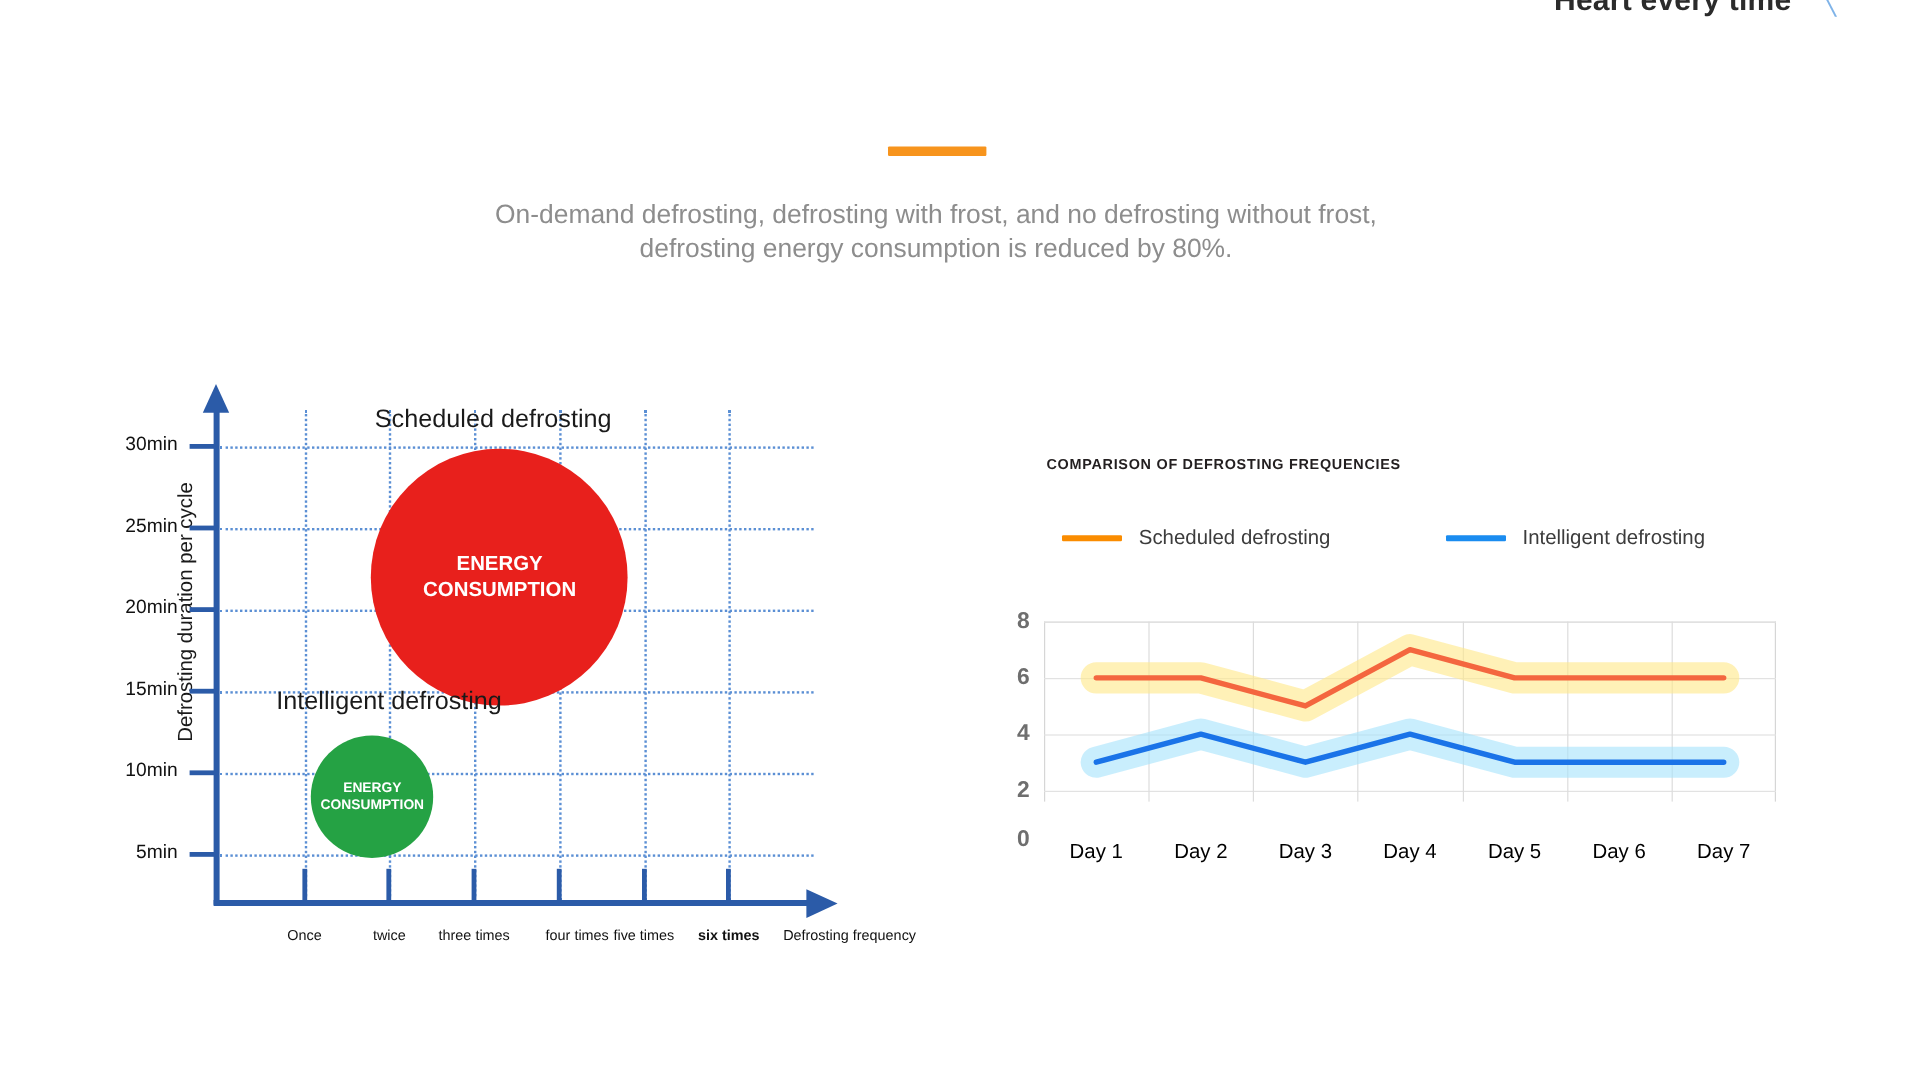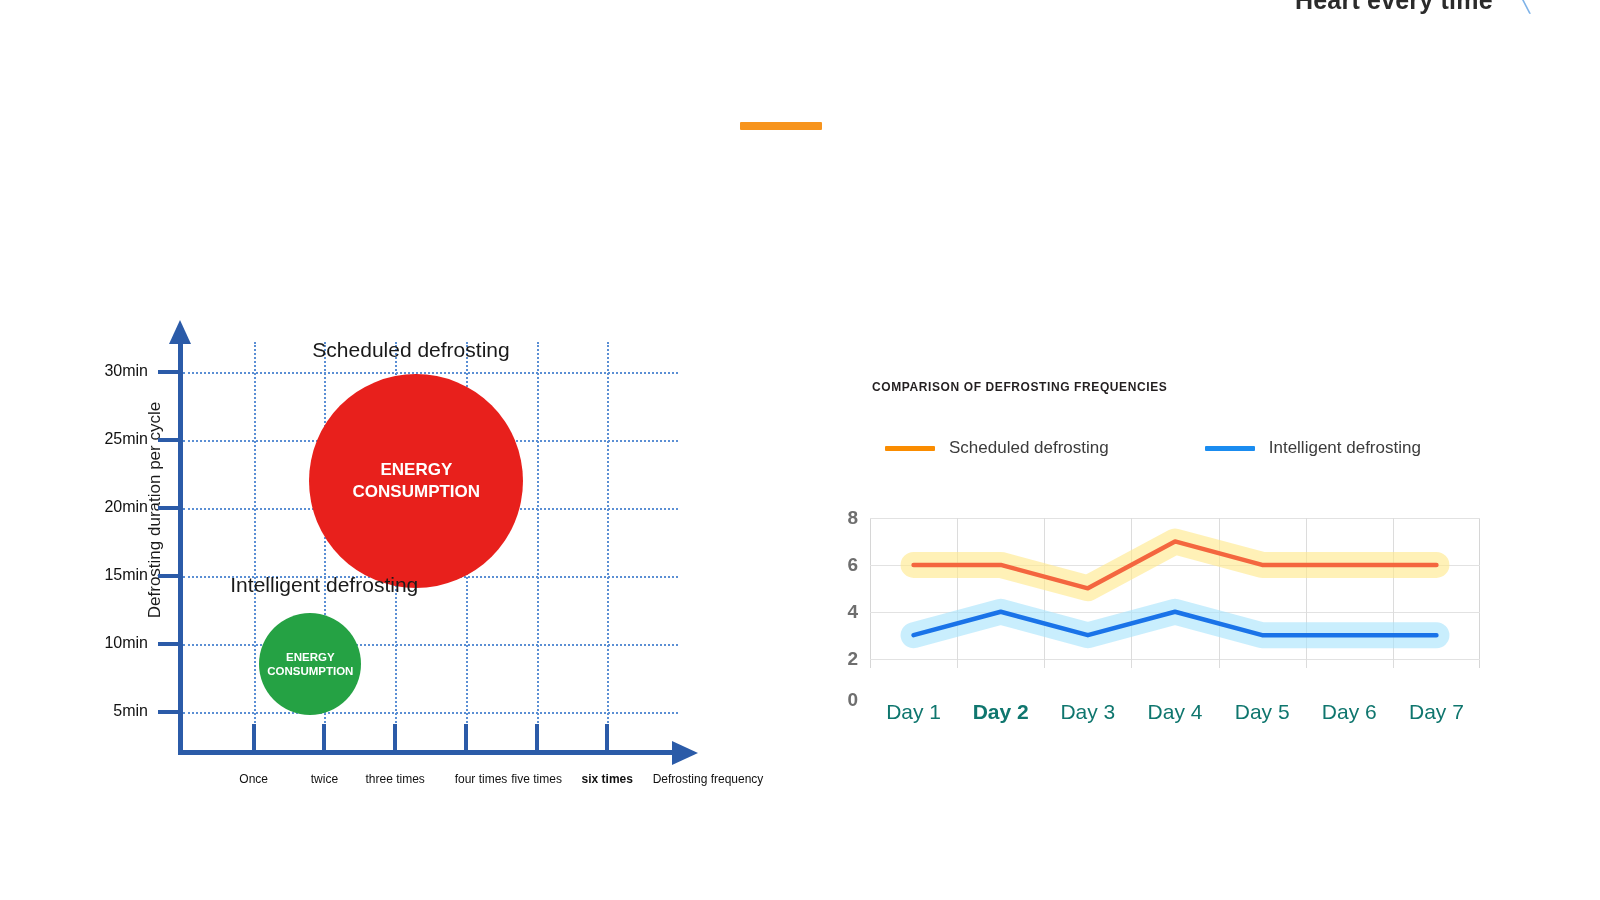--- a/index.html
+++ b/index.html
@@ -225,36 +225,40 @@
     width: 40px;
     text-align: right;
     font-size: 19px;
     font-weight: 700;
     color: #6e6e6e;
     transform: translateY(-50%);
   }
   .lc-xlabel {
     position: absolute;
     top: 182px;
-    font-size: 21px;
-    color: #0f766e;
+    font-size: 17px;
+    color: #000000;
     white-space: nowrap;
     transform: translateX(-50%);
   }
   .lc-svg { position: absolute; left: 0; top: 0; overflow: visible; }
 </style>
 </head>
 <body>
 
 <div id="page">
 
   <div class="top-cutoff">Heart every time</div>
   <div class="top-cutoff-mark">╲</div>
 
   <div class="title-rule"></div>
+  <div class="subtitle">
+    <div>On-demand defrosting, defrosting with frost, and no defrosting without frost,</div>
+    <div>defrosting energy consumption is reduced by 80%.</div>
+  </div>
 
   <div class="bubble-chart">
     <div class="axis-y-label">Defrosting duration per cycle</div>
     <div class="axis-y-line"></div>
     <div class="axis-y-arrow"></div>
     <div class="axis-x-line"></div>
     <div class="axis-x-arrow"></div>
     <div id="bubble-dynamic">
         <div class="gridline-h" style="top: 391.92px;"></div>
         <div class="ytick" style="top: 389.92px;"></div>
@@ -329,21 +333,21 @@
           <div class="lc-grid-h" style="top: 140.625px;"></div>
           <div class="lc-ylabel" style="top: 140.625px;">2</div>
           <div class="lc-grid-h" style="top: 93.75px;"></div>
           <div class="lc-ylabel" style="top: 93.75px;">4</div>
           <div class="lc-grid-h" style="top: 46.875px;"></div>
           <div class="lc-ylabel" style="top: 46.875px;">6</div>
           <div class="lc-grid-h" style="top: 0px;"></div>
           <div class="lc-ylabel" style="top: 0px;">8</div>
           <div class="lc-xlabel" style="left: 43.5714px;">Day 1</div>
           <div class="lc-grid-v" style="left: 87.1429px;"></div>
-          <div class="lc-xlabel" style="left: 130.714px; font-weight: bold;">Day 2</div>
+          <div class="lc-xlabel" style="left: 130.714px;">Day 2</div>
           <div class="lc-grid-v" style="left: 174.286px;"></div>
           <div class="lc-xlabel" style="left: 217.857px;">Day 3</div>
           <div class="lc-grid-v" style="left: 261.429px;"></div>
           <div class="lc-xlabel" style="left: 305px;">Day 4</div>
           <div class="lc-grid-v" style="left: 348.571px;"></div>
           <div class="lc-xlabel" style="left: 392.143px;">Day 5</div>
           <div class="lc-grid-v" style="left: 435.714px;"></div>
           <div class="lc-xlabel" style="left: 479.286px;">Day 6</div>
           <div class="lc-grid-v" style="left: 522.857px;"></div>
           <div class="lc-xlabel" style="left: 566.429px;">Day 7</div>

